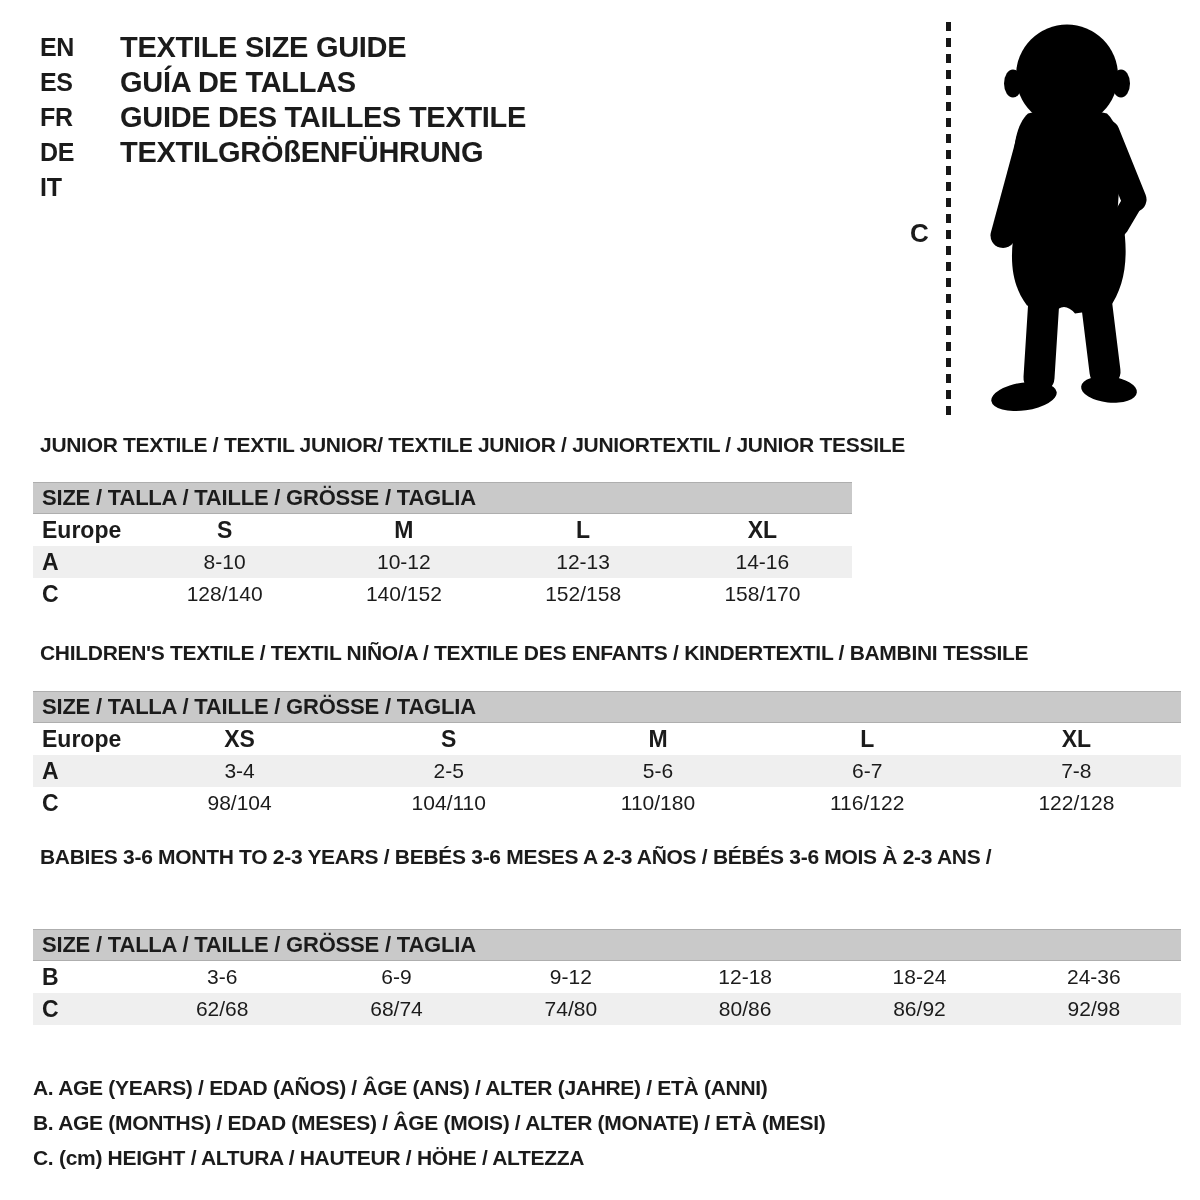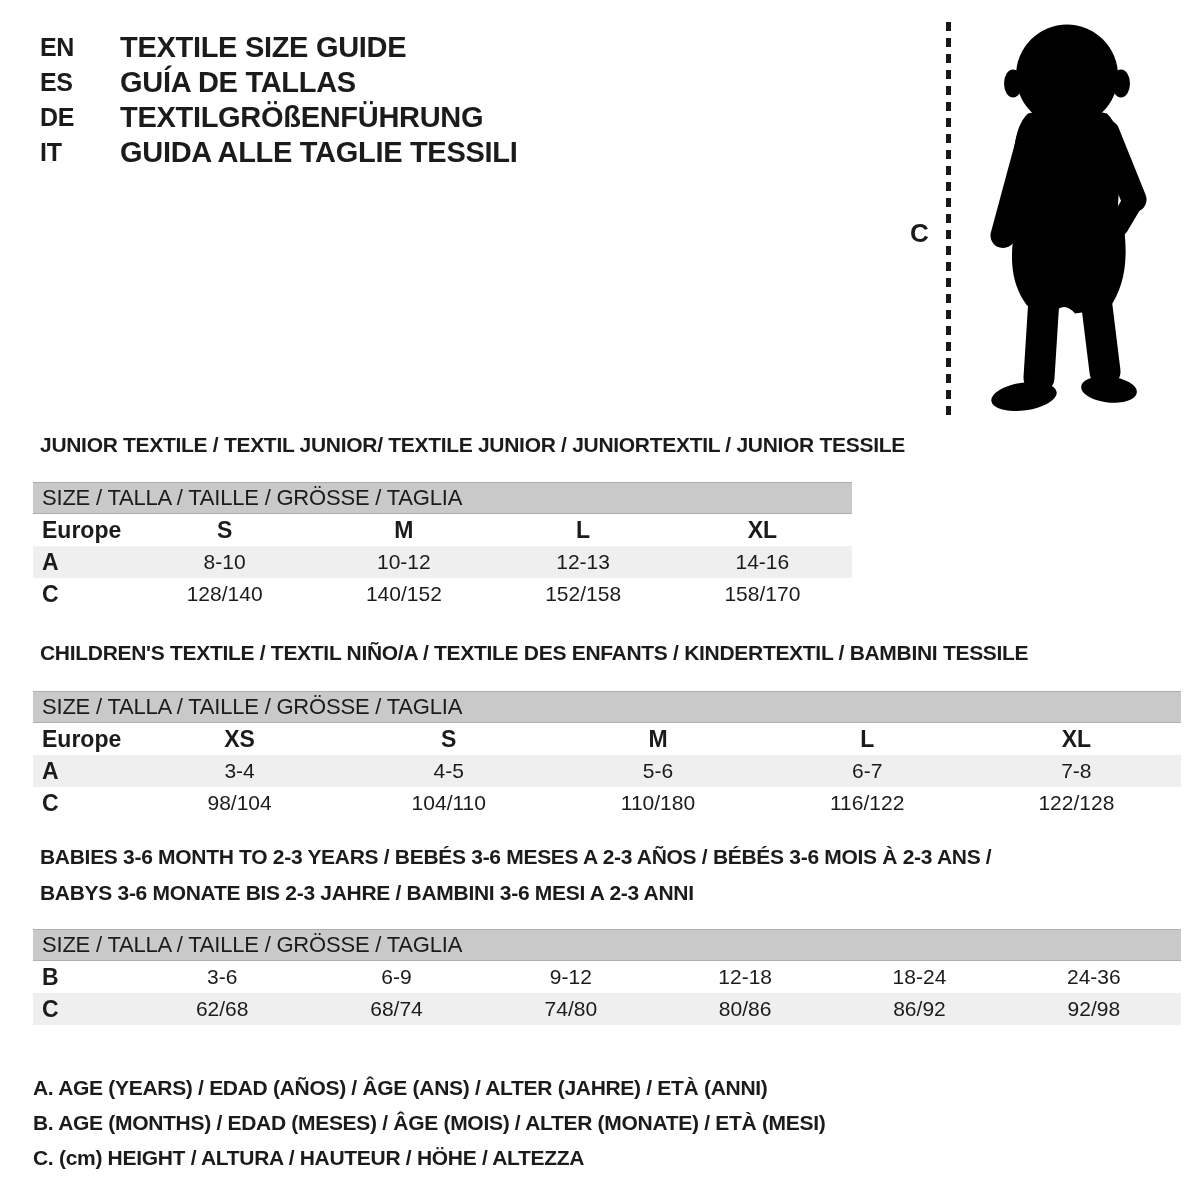--- a/index.html
+++ b/index.html
@@ -29,21 +29,21 @@
   .t-children{top:642px;}
   .t-babies-1{top:846px;}
   .t-babies-2{top:882px;}
   
   .tbl-wrap{position:absolute;left:33px;}
   .w-junior{top:482px;width:819px;}
   .w-children{top:691px;width:1148px;}
   .w-babies{top:929px;width:1148px;}
   .size-bar{
     height:30px;background:#c9c9c9;border-top:1px solid #aeaeae;border-bottom:1px solid #aeaeae;
-    font-weight:normal;font-size:22px;letter-spacing:-0.2px;line-height:30px;padding-left:9px;
+    font-weight:bold;font-size:22px;letter-spacing:-0.2px;line-height:30px;padding-left:9px;
     white-space:nowrap;
   }
   table.size-table{border-collapse:collapse;table-layout:fixed;width:100%;}
   table.size-table td{height:32px;text-align:center;font-size:21px;padding:0;}
   table.size-table td.lbl{text-align:left;padding-left:9px;font-weight:bold;font-size:23px;}
   table.size-table tr.r-head td{font-weight:bold;font-size:23px;}
   table.size-table tr.r-alt td{background:#efefef;}
   col.c-label{width:102px;}
   
   .legend{position:absolute;left:33px;top:1070px;}
@@ -60,26 +60,29 @@
   <div class="lang-block">
     <div class="lang-row">
       <span class="lang-code">EN</span>
       <span class="lang-title">TEXTILE SIZE GUIDE</span>
     </div>
     <div class="lang-row">
       <span class="lang-code">ES</span>
       <span class="lang-title">GUÍA DE TALLAS</span>
     </div>
     <div class="lang-row">
+      <span class="lang-code">FR</span>
+      <span class="lang-title">GUIDE DES TAILLES TEXTILE</span>
+    </div>
+    <div class="lang-row">
       <span class="lang-code">DE</span>
       <span class="lang-title">TEXTILGRÖßENFÜHRUNG</span>
     </div>
     <div class="lang-row">
       <span class="lang-code">IT</span>
-      <span class="lang-title">GUIDA ALLE TAGLIE TESSILI</span>
     </div>
   </div>
 
   <div class="figure">
     <div class="dash-line"></div>
     <div class="measure-label">C</div>
     <svg class="baby-svg" width="195" height="408" viewBox="0 0 195 405" aria-hidden="true">
       <g fill="#000000" stroke="none">
         <circle cx="99" cy="60" r="51"></circle>
         <ellipse cx="45" cy="68" rx="9" ry="14"></ellipse>
@@ -151,39 +154,38 @@
         <td class="lbl">Europe</td>
         <td>XS</td>
         <td>S</td>
         <td>M</td>
         <td>L</td>
         <td>XL</td>
       </tr>
       <tr class="r-alt">
         <td class="lbl">A</td>
         <td>3-4</td>
-        <td>4-5</td>
+        <td>2-5</td>
         <td>5-6</td>
         <td>6-7</td>
         <td>7-8</td>
       </tr>
       <tr>
         <td class="lbl">C</td>
         <td>98/104</td>
         <td>104/110</td>
         <td>110/180</td>
         <td>116/122</td>
         <td>122/128</td>
       </tr>
     </tbody>
       </table>
   </div>
 
   <div class="sec-title t-babies-1">BABIES 3-6 MONTH TO 2-3 YEARS / BEBÉS 3-6 MESES A 2-3 AÑOS / BÉBÉS 3-6 MOIS À 2-3 ANS /</div>
-  <div class="sec-title t-babies-2">BABYS 3-6 MONATE BIS 2-3 JAHRE / BAMBINI 3-6 MESI A 2-3 ANNI</div>
   <div class="tbl-wrap w-babies">
     <div class="size-bar">SIZE / TALLA / TAILLE / GRÖSSE / TAGLIA</div>
     <table class="size-table">
       <colgroup>
           <col class="c-label">
           <col>
           <col>
           <col>
           <col>
           <col>

